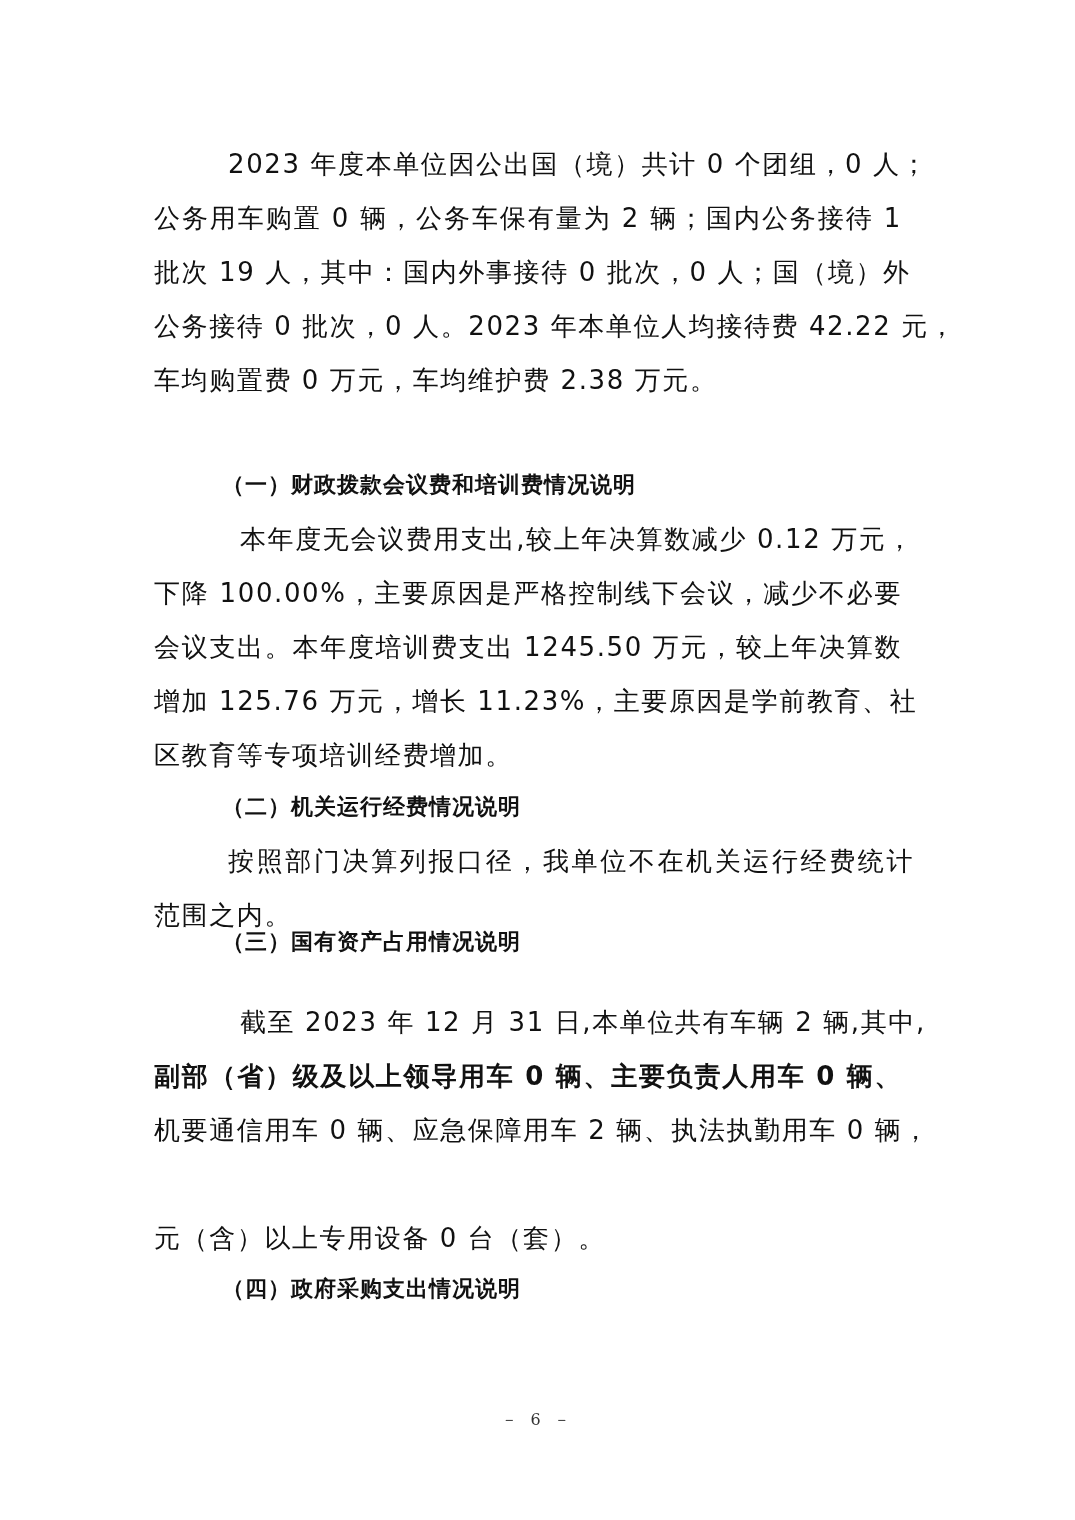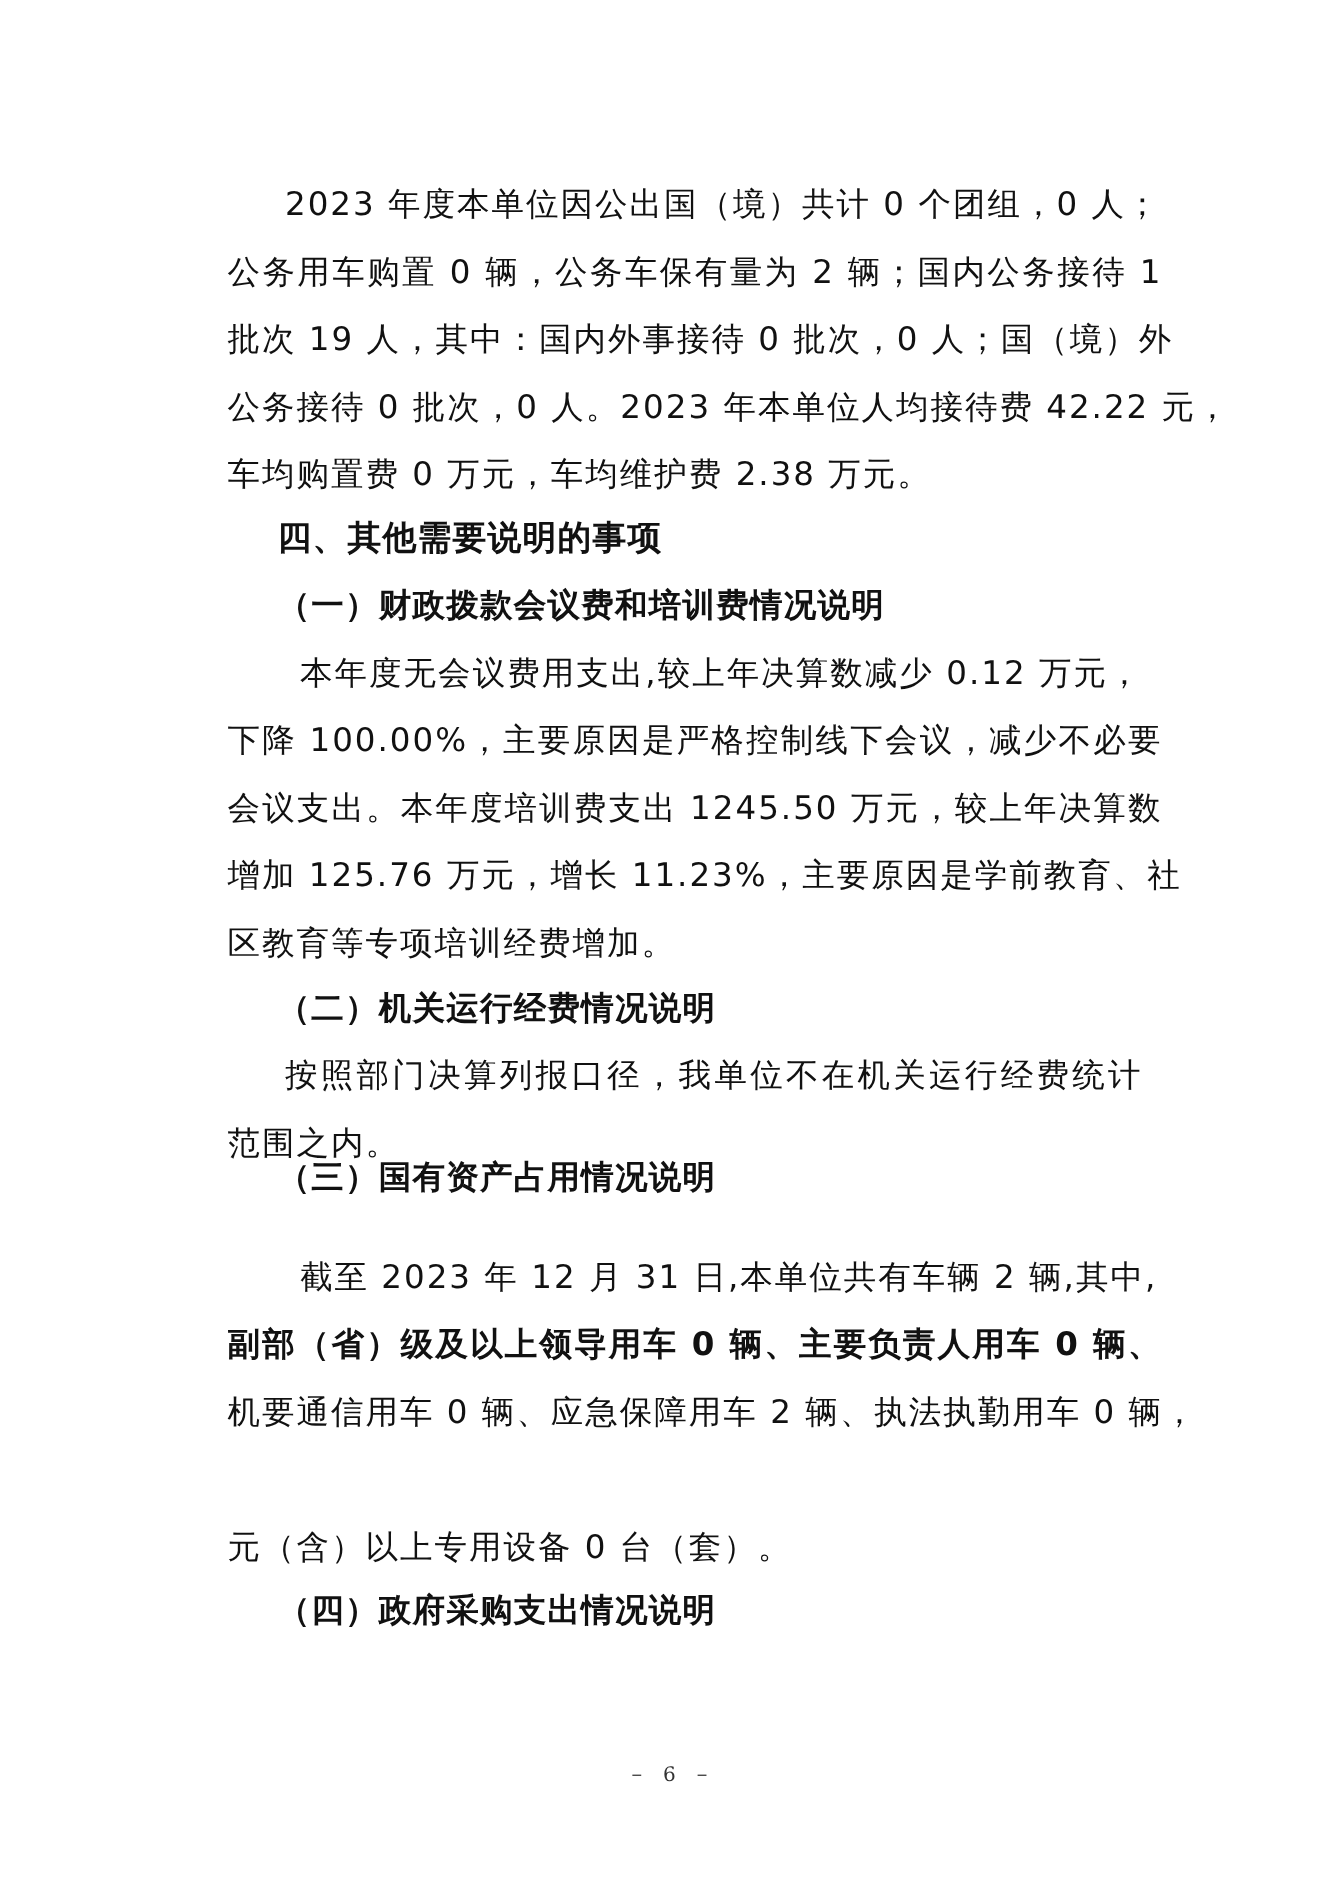--- a/index.html
+++ b/index.html
@@ -16,21 +16,21 @@
     color: #111111;
   }
   .page {
     position: absolute;
     left: 0; top: 0;
     width: 1075px;
     height: 1520px;
   }
   .line {
     position: absolute;
-    left: 182px;
+    left: 154px;
     width: 748px;
     font-size: 26px;
     line-height: 54px;
     height: 54px;
     white-space: nowrap;
     letter-spacing: 1.6px;
   }
   .justify {
     text-align: justify;
     text-align-last: justify;
@@ -38,21 +38,21 @@
   .heading {
     font-weight: bold;
     letter-spacing: 1px;
   }
   .h1 {
     left: 222px;
     font-size: 27px;
   }
   .h2 {
     left: 222px;
-    font-size: 26px;
+    font-size: 22px;
   }
   .indent { left: 228px; width: 686px; }
   .indent2 { left: 240px; width: 674px; }
   .page-number {
     position: absolute;
     left: 0;
     width: 1075px;
     top: 1410px;
     text-align: center;
     font-family: "DejaVu Serif", "Liberation Serif", serif;
@@ -65,21 +65,20 @@
 <body>
 
 <div class="page">
 
   <div class="line justify indent" style="top:137px;">2023 年度本单位因公出国（境）共计 0 个团组，0 人；</div>
   <div class="line justify" style="top:191px;">公务用车购置 0 辆，公务车保有量为 2 辆；国内公务接待 1</div>
   <div class="line justify" style="top:245px;">批次 19 人，其中：国内外事接待 0 批次，0 人；国（境）外</div>
   <div class="line justify" style="top:299px;">公务接待 0 批次，0 人。2023 年本单位人均接待费 42.22 元，</div>
   <div class="line" style="top:353px;">车均购置费 0 万元，车均维护费 2.38 万元。</div>
 
-  <div class="line heading h1" style="top:404px;">四、其他需要说明的事项</div>
 
   <div class="line heading h2" style="top:458px;">（一）财政拨款会议费和培训费情况说明</div>
   <div class="line justify indent2" style="top:512px;">本年度无会议费用支出,较上年决算数减少 0.12 万元，</div>
   <div class="line justify" style="top:566px;">下降 100.00%，主要原因是严格控制线下会议，减少不必要</div>
   <div class="line justify" style="top:620px;">会议支出。本年度培训费支出 1245.50 万元，较上年决算数</div>
   <div class="line justify" style="top:674px;">增加 125.76 万元，增长 11.23%，主要原因是学前教育、社</div>
   <div class="line" style="top:728px;">区教育等专项培训经费增加。</div>
 
   <div class="line heading h2" style="top:780px;">（二）机关运行经费情况说明</div>
   <div class="line justify indent" style="top:834px;">按照部门决算列报口径，我单位不在机关运行经费统计</div>

